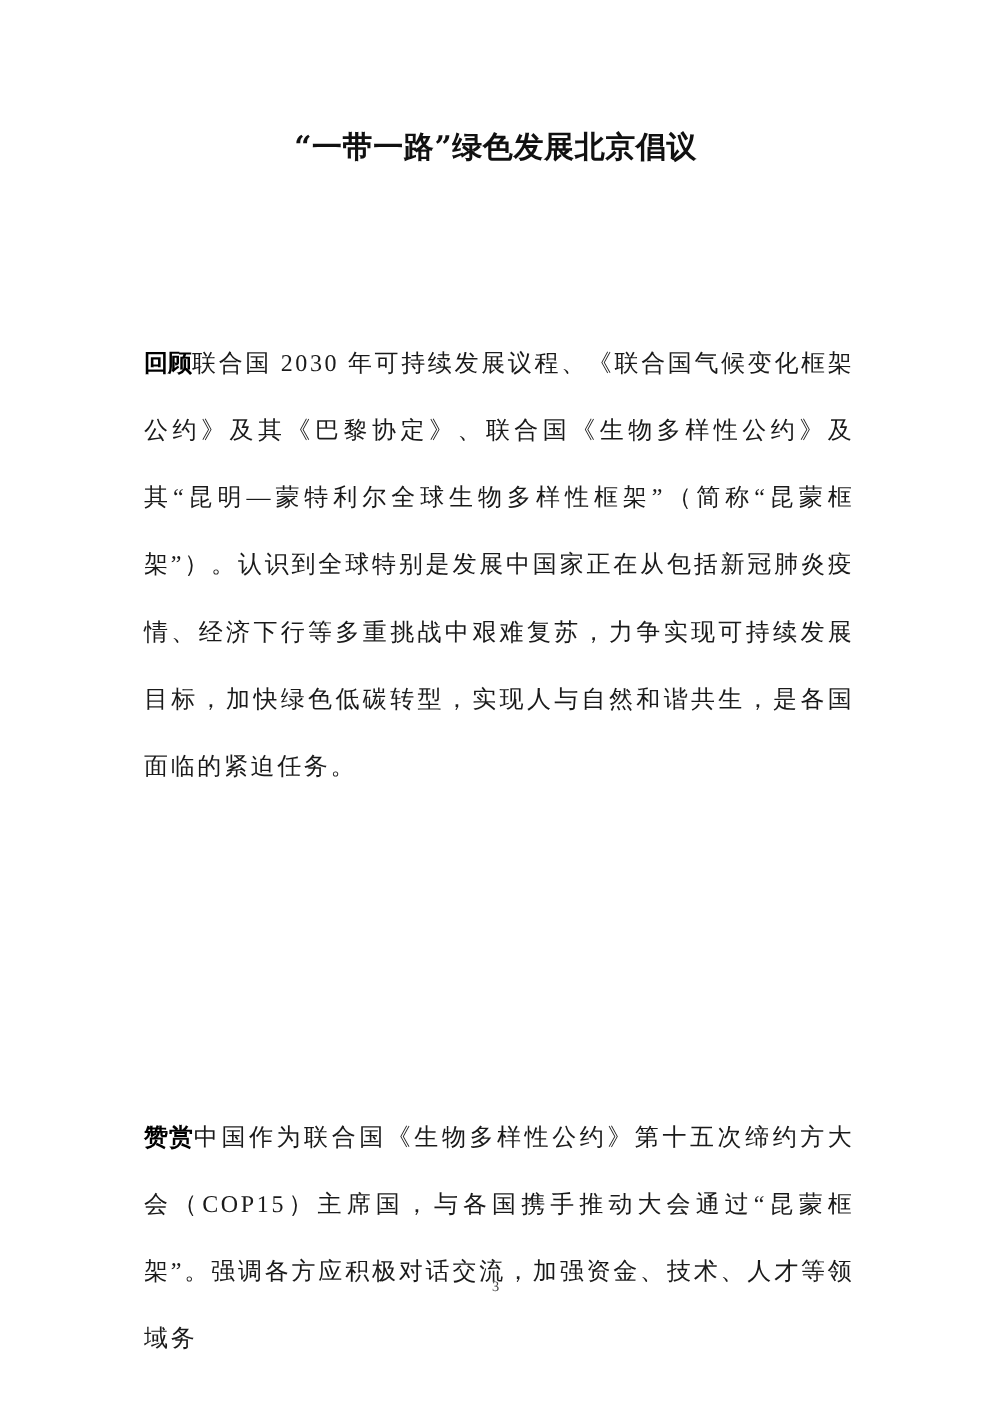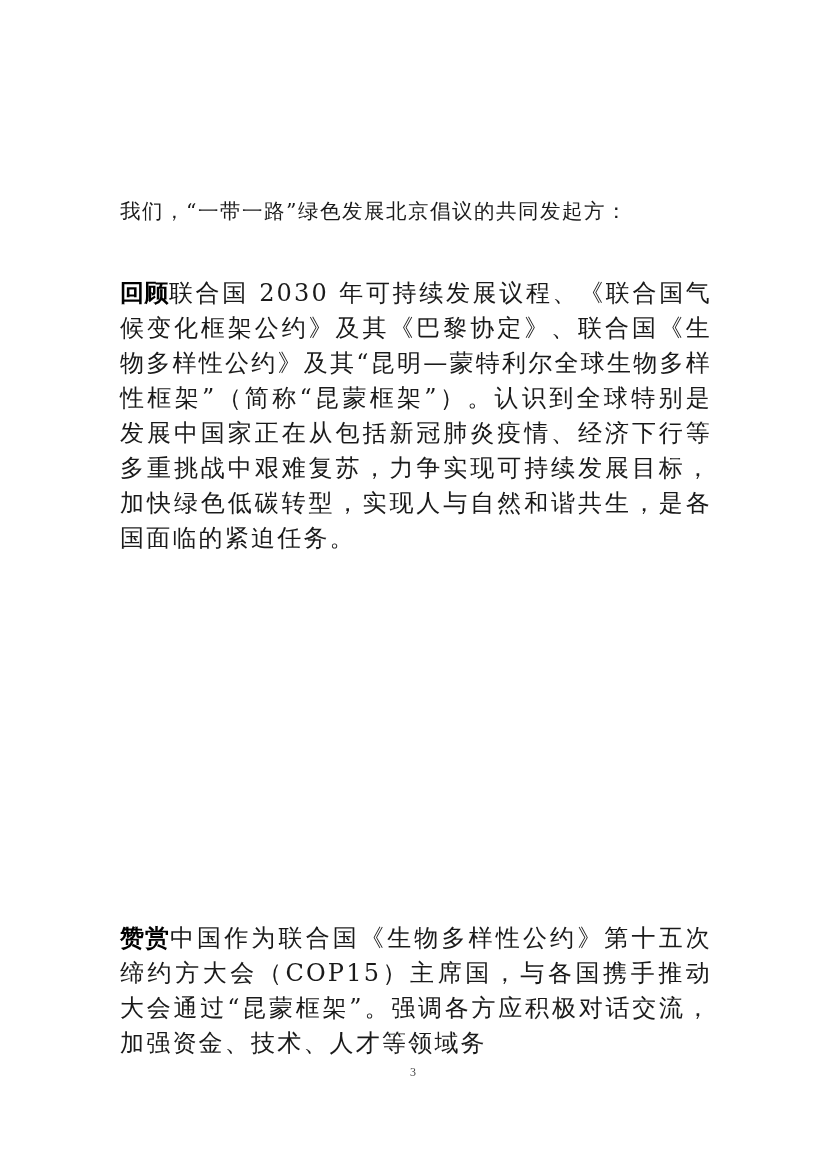--- a/index.html
+++ b/index.html
@@ -13,39 +13,39 @@
       position: absolute; left: 0; width: 826px; top: 103px;
       text-align: center; font-size: 25px; font-weight: bold;
       line-height: 40px; letter-spacing: 0.5px; color: #111;
     }
     .intro {
       position: absolute; left: 120px; top: 191px; width: 600px;
       font-size: 20.5px; line-height: 40px; letter-spacing: 1.5px;
     }
     .para {
       position: absolute; left: 120px; width: 592px;
-      font-size: 24px; line-height: 35px; letter-spacing: 2.2px;
-      text-align: justify; text-align-last: left;
+      font-size: 20px; line-height: 56px; letter-spacing: 2.2px;
+      text-align: justify; text-align-last: left; font-family: Liberation Serif, serif;
     }
     .para .lead { font-weight: bold; letter-spacing: 0; color: #000; }
     #p1 { top: 275px; }
     #p2 { top: 619px; }
     #p3 { top: 920px; }
     .pagenum {
       position: absolute; left: 0; width: 826px; top: 1065px;
       text-align: center; font-size: 12px; color: #444;
       font-family: "Liberation Serif", serif;
     }
   </style>
 </head>
 <body>
 
 <div class="page">
+  <div class="title">“一带一路”绿色发展北京倡议</div>
 
-  <div class="intro">我们，“一带一路”绿色发展北京倡议的共同发起方：</div>
 
   <div class="para" id="p1">
     <span class="lead">回顾</span><span>联合国 2030 年可持续发展议程、《联合国气候变化框架公约》及其《巴黎协定》、联合国《生物多样性公约》及其“昆明—蒙特利尔全球生物多样性框架”（简称“昆蒙框架”）。认识到全球特别是发展中国家正在从包括新冠肺炎疫情、经济下行等多重挑战中艰难复苏，力争实现可持续发展目标，加快绿色低碳转型，实现人与自然和谐共生，是各国面临的紧迫任务。</span>
   </div>
 
 
   <div class="para" id="p3">
     <span class="lead">赞赏</span><span>中国作为联合国《生物多样性公约》第十五次缔约方大会（COP15）主席国，与各国携手推动大会通过“昆蒙框架”。强调各方应积极对话交流，加强资金、技术、人才等领域务</span>
   </div>
 

